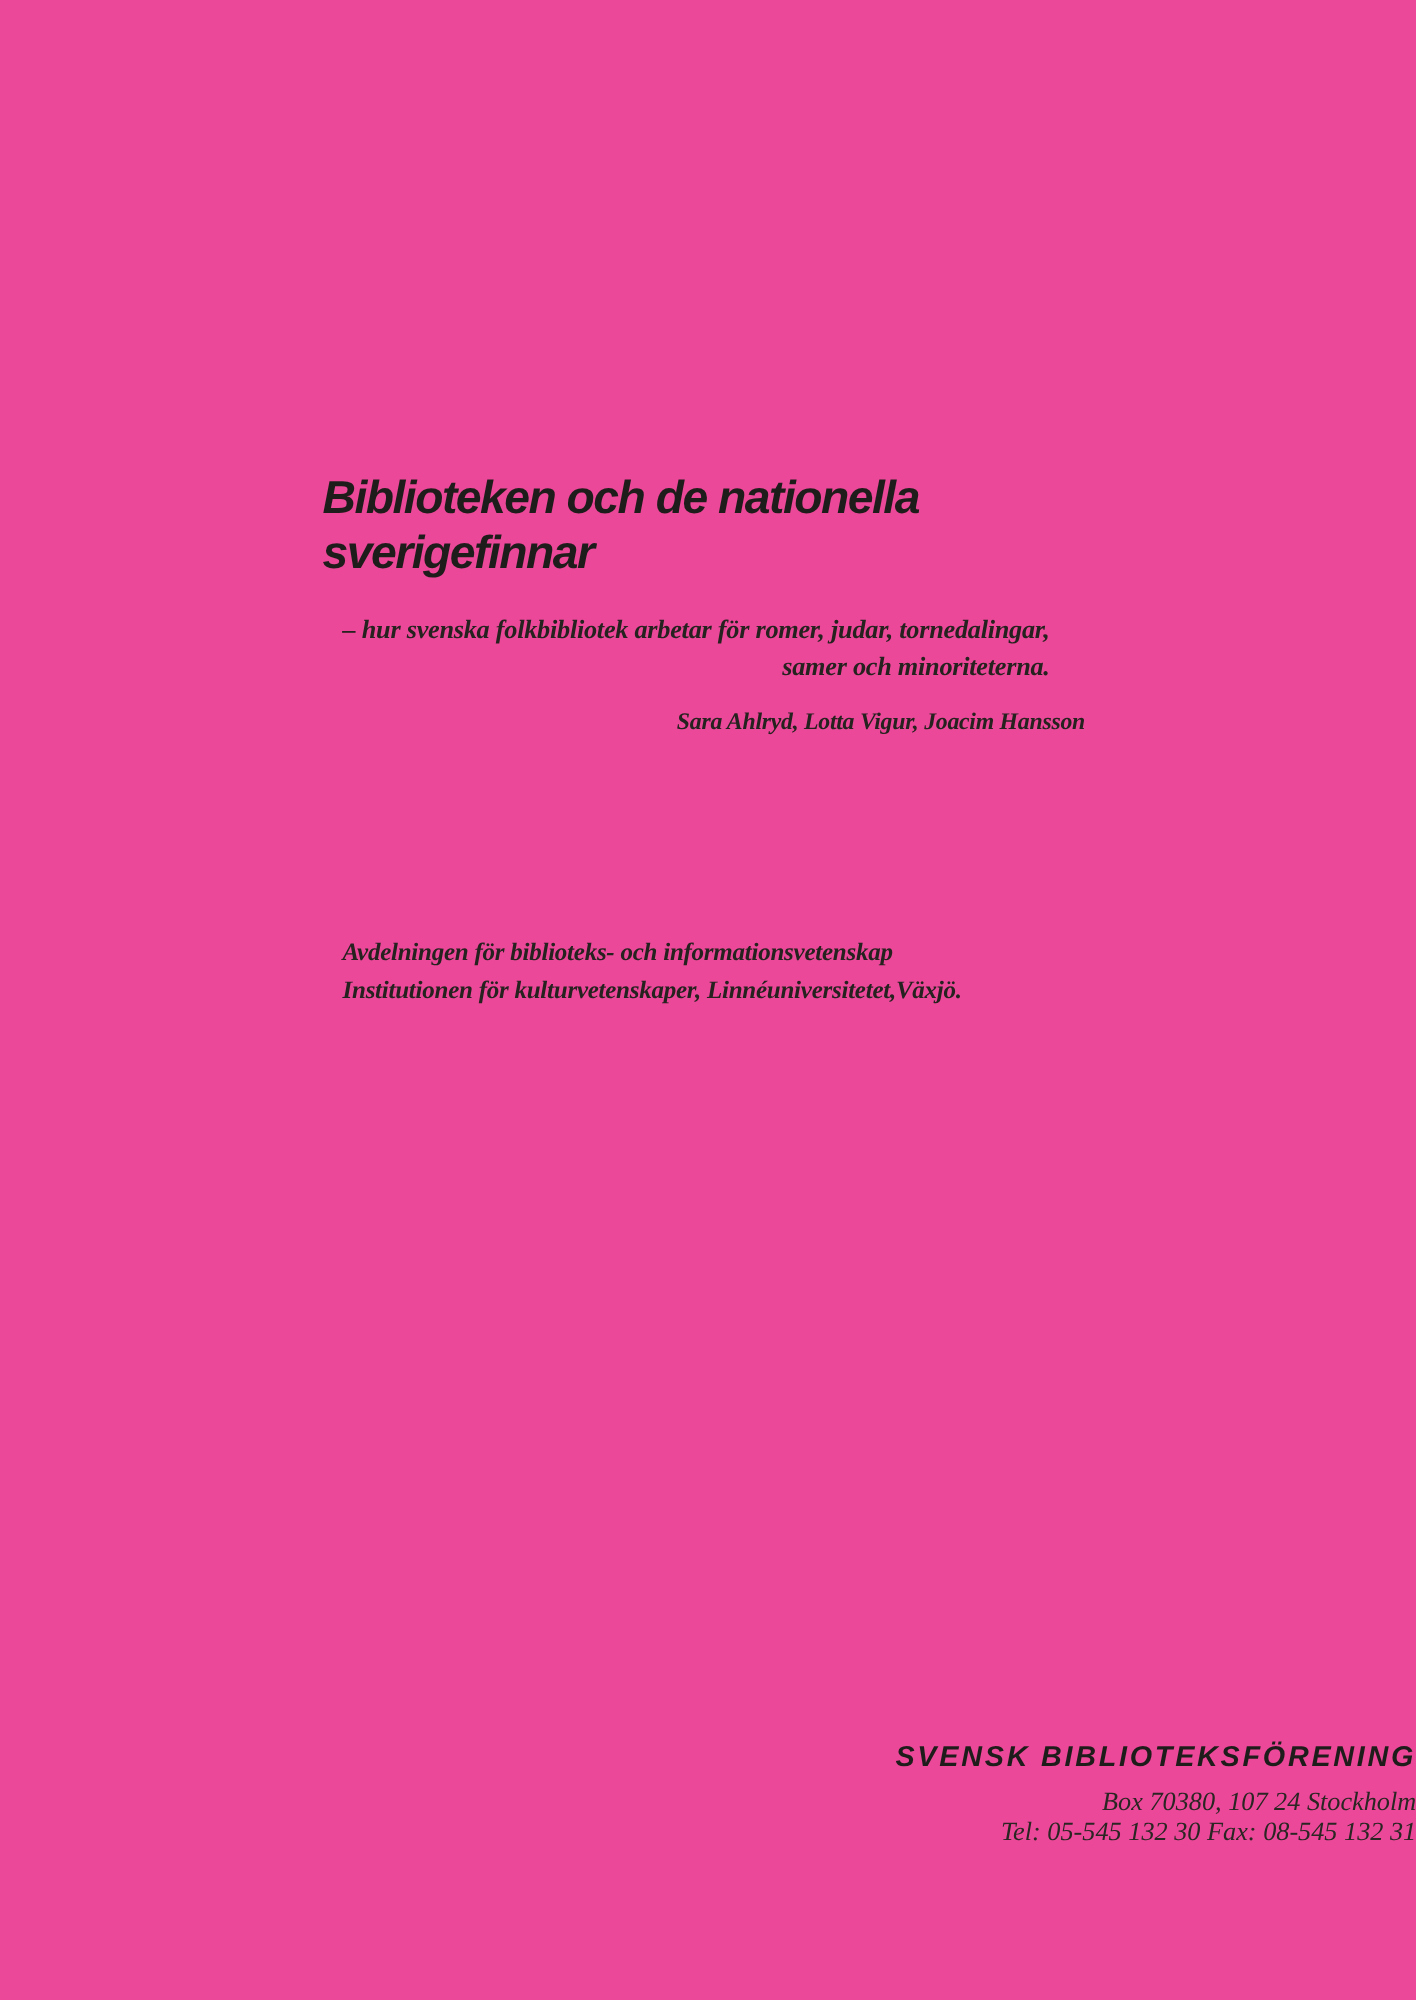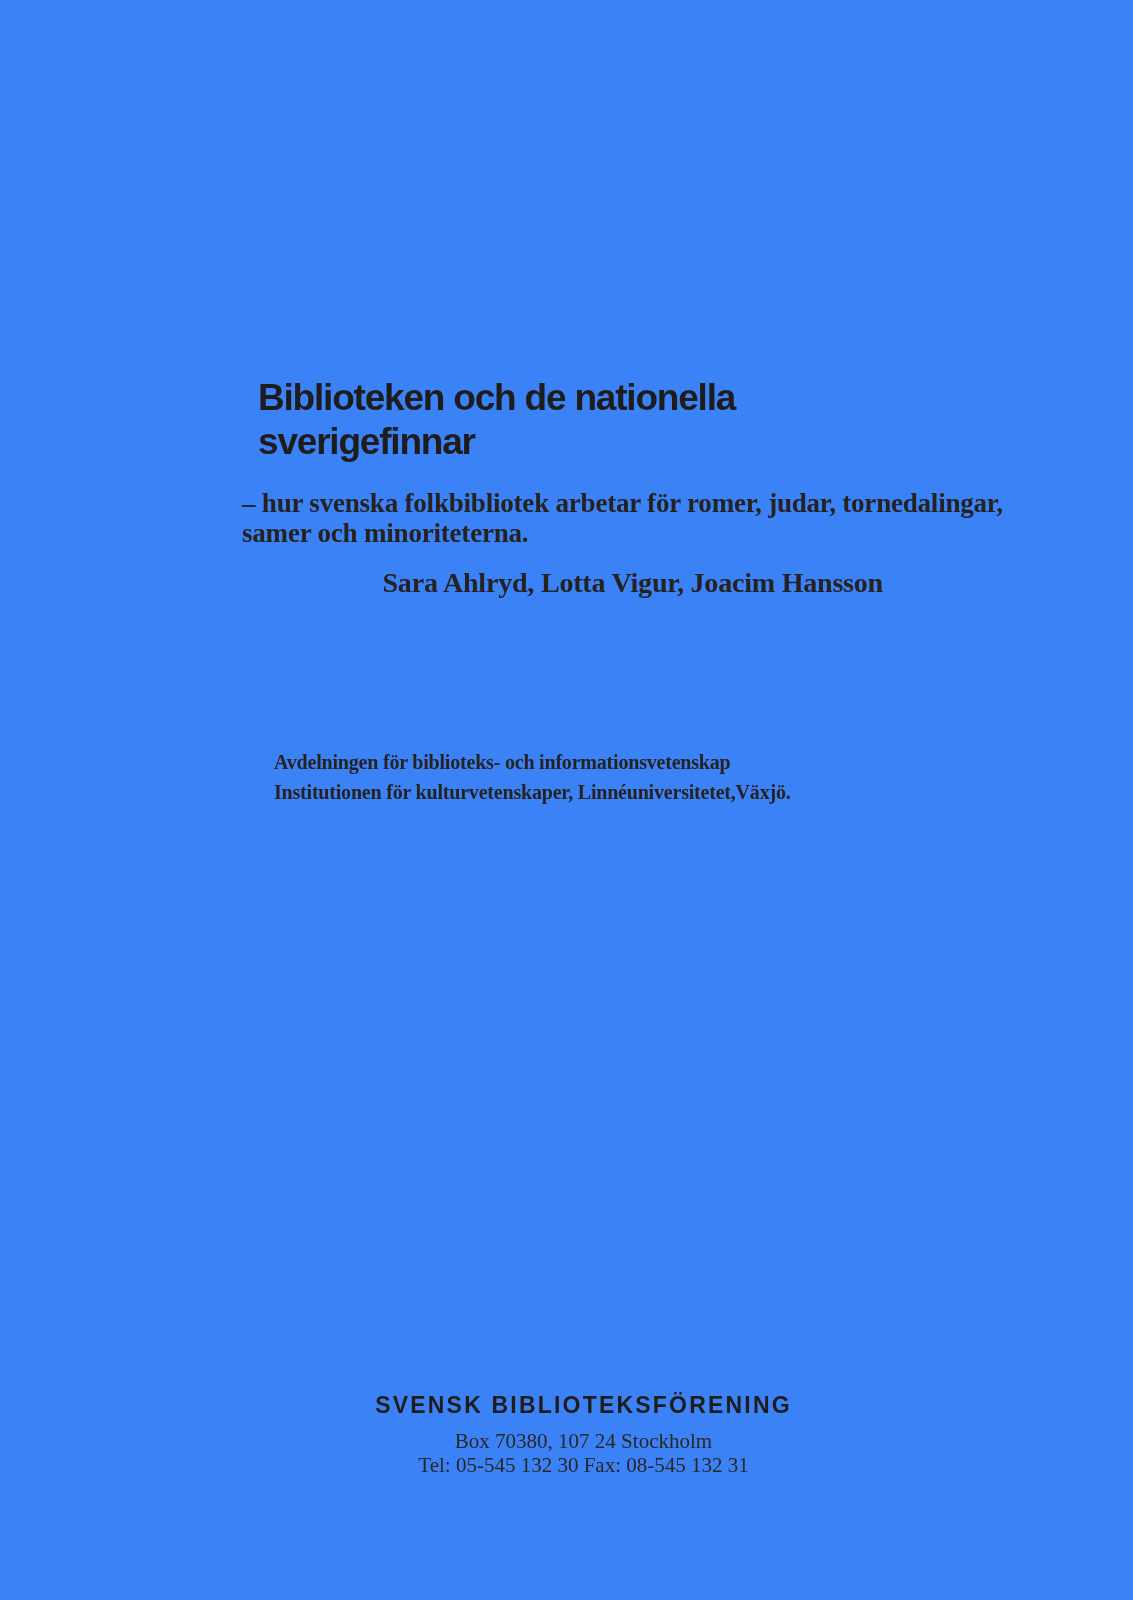--- a/index.html
+++ b/index.html
@@ -1,55 +1,57 @@
 <!DOCTYPE html>
 <html><head>
 <meta charset="utf-8">
 <style>
   * { margin: 0; padding: 0; box-sizing: border-box; }
   html, body { background: #ffffff; }
   .page {
     position: relative;
     width: 1133px;
     height: 1600px;
-    background: #3b82f6;
+    background: #ec4899;
     font-family: "Liberation Serif", serif;
     color: #262220;
     overflow: hidden;
+    font-style: italic;
   }
   .title {
     position: absolute;
     left: 258px;
     top: 376px;
     font-family: "Liberation Sans", sans-serif;
     font-weight: 700;
     font-size: 37px;
     line-height: 44px;
     letter-spacing: -1.2px;
     color: #1f1d1b;
   }
   .title .line { display: block; }
   .subtitle {
     position: absolute;
-    left: 242px;
+    left: 274px;
     top: 488px;
-    font-size: 27px;
+    font-size: 21px;
     font-weight: 700;
     line-height: 30px;
     letter-spacing: -0.2px;
     color: #262220;
+    text-align: right;
   }
   .subtitle .line { display: block; }
   .authors {
     position: absolute;
-    left: 273px;
+    left: 258px;
     top: 567px;
     width: 610px;
     text-align: right;
-    font-size: 28px;
+    font-size: 19px;
     font-weight: 700;
     letter-spacing: -0.2px;
     color: #262220;
   }
   .affiliation {
     position: absolute;
     left: 274px;
     top: 747px;
     font-size: 20px;
     font-weight: 700;
@@ -57,21 +59,21 @@
     letter-spacing: -0.2px;
     color: #262220;
   }
   .affiliation .line { display: block; }
   .footer {
     position: absolute;
     left: 0;
     top: 1392px;
     width: 1133px;
     padding-left: 34px;
-    text-align: center;
+    text-align: right;
   }
   .footer-org {
     font-family: "Liberation Sans", sans-serif;
     font-weight: 700;
     font-size: 23px;
     letter-spacing: 2.2px;
     color: #1f1d1b;
   }
   .footer-contact {
     margin-top: 10px;

